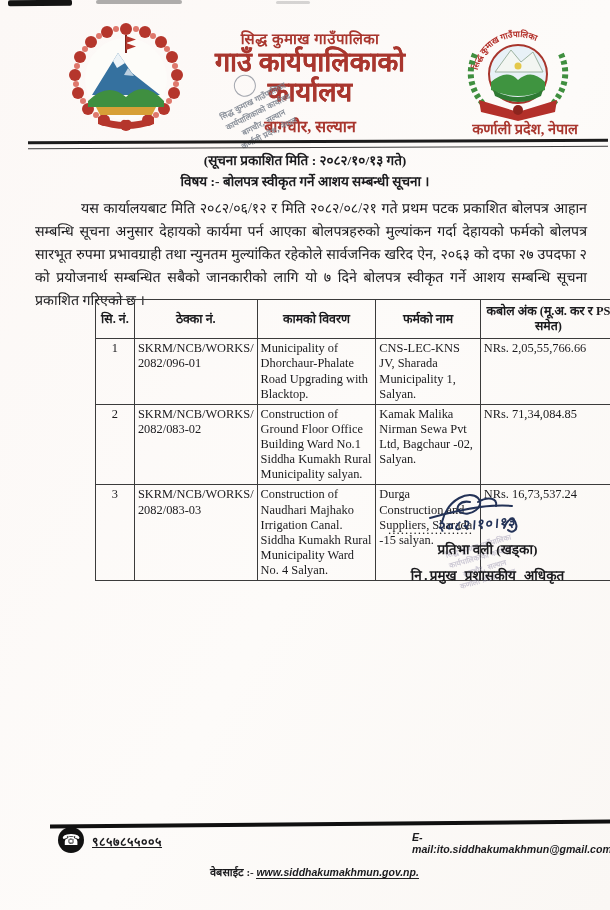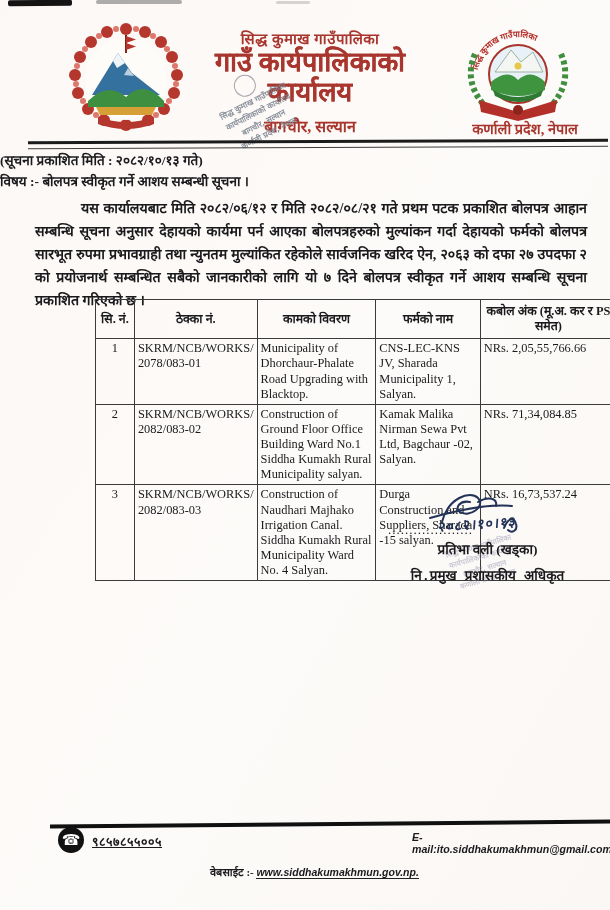--- a/index.html
+++ b/index.html
@@ -30,27 +30,27 @@
   .stamp.header-stamp .sline{font-size:8px;line-height:1.5;font-weight:bold;}
   .stamp.header-stamp .sball{width:20px;height:20px;border:1.5px solid #79808c;border-radius:50%;
         margin:0 auto 1px auto;opacity:.8;}
   .stamp.sig-stamp{left:418px;top:540px;width:130px;transform:rotate(-16deg);
         color:#8c86a5;opacity:.42;}
   .stamp.sig-stamp .sline{font-size:7.5px;line-height:1.5;font-weight:bold;}
   
   .rule-thick{position:absolute;left:28px;top:140px;width:580px;height:3px;background:#1c1c1c;transform:rotate(-.25deg);}
   .rule-thin{position:absolute;left:28px;top:147px;width:580px;height:1px;background:#3c3c3c;transform:rotate(-.25deg);}
   
-  .pub-line{position:absolute;left:0;top:151px;width:610px;text-align:left;
+  .pub-line{position:absolute;left:0;top:151px;width:610px;text-align:center;
             font-size:13.5px;font-weight:bold;}
-  .subj-line{position:absolute;left:0;top:172px;width:610px;
+  .subj-line{position:absolute;left:0;top:172px;width:610px;text-align:center;
              font-size:13.5px;font-weight:bold;}
   
   .body-par{position:absolute;left:35px;top:197px;width:552px;font-size:14.2px;
-            line-height:1.62;text-align:justify;text-indent:46px;font-weight:700;}
+            line-height:1.62;text-align:justify;text-indent:46px;font-weight:400;}
   
   table.notice{position:absolute;left:95px;top:299px;width:522px;border-collapse:collapse;
                font-size:12.4px;line-height:1.22;}
   table.notice th,table.notice td{border:1.2px solid #3b3b3b;padding:2px 3px;vertical-align:top;}
   table.notice th{font-weight:bold;text-align:center;vertical-align:middle;padding:4px 2px;}
   td.c-sn{text-align:center;vertical-align:middle;}
   td.c-amt{vertical-align:middle;white-space:nowrap;padding-left:2px;}
   
   .sig-block{position:absolute;left:380px;top:492px;width:215px;text-align:center;}
   .sig-scrawl{position:absolute;left:28px;top:-4px;width:170px;height:52px;}
@@ -181,21 +181,21 @@
         <th>सि. नं.</th>
         <th>ठेक्का नं.</th>
         <th>कामको विवरण</th>
         <th>फर्मको नाम</th>
         <th>कबोल अंक (मू.अ. कर र PS समेत)</th>
       </tr>
     </thead>
     <tbody>
       <tr>
         <td class="c-sn">1</td>
-        <td>SKRM/NCB/WORKS/ 2078/083-01</td>
+        <td>SKRM/NCB/WORKS/ 2082/096-01</td>
         <td>Municipality of Dhorchaur-Phalate Road Upgrading with Blacktop.</td>
         <td>CNS-LEC-KNS JV, Sharada Municipality 1, Salyan.</td>
         <td class="c-amt">NRs. 2,05,55,766.66</td>
       </tr>
       <tr>
         <td class="c-sn">2</td>
         <td>SKRM/NCB/WORKS/ 2082/083-02</td>
         <td>Construction of Ground Floor Office Building Ward No.1 Siddha Kumakh Rural Municipality salyan.</td>
         <td>Kamak Malika Nirman Sewa Pvt Ltd, Bagchaur -02, Salyan.</td>
         <td class="c-amt">NRs. 71,34,084.85</td>

